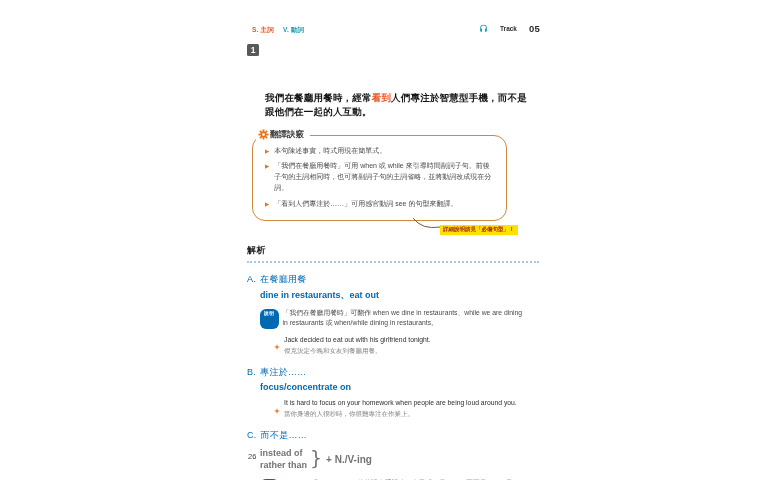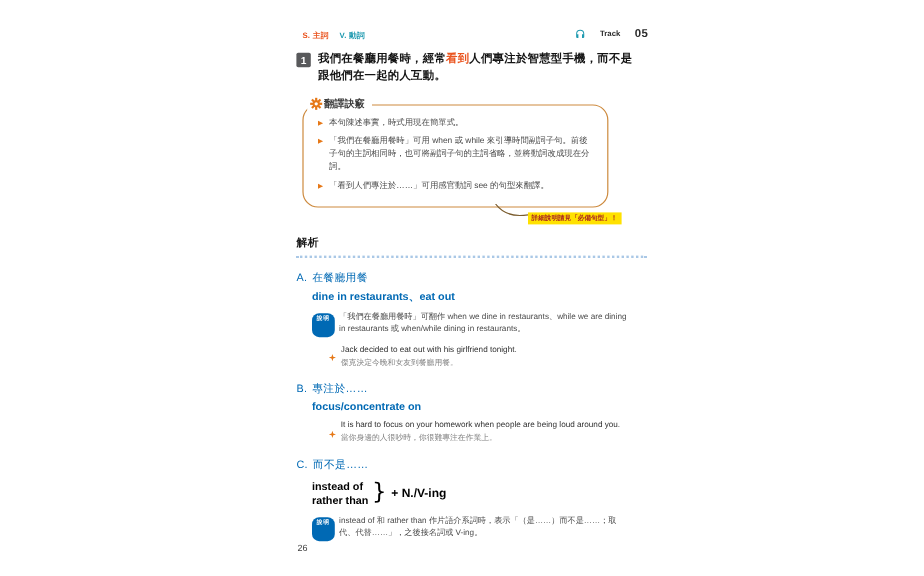--- a/index.html
+++ b/index.html
@@ -13,21 +13,21 @@
   .legend .s{color:#ea5520;}
   .legend .v{color:#1f9ab0;}
   .track{position:absolute;left:479px;top:23px;display:flex;align-items:center;gap:12px;color:#2b2b2b;}
   .track .t-label{font-size:6.5px;font-weight:bold;}
   .track .t-num{font-size:9.5px;font-weight:bold;letter-spacing:.2px;}
   
   .content{position:absolute;left:247px;top:43px;width:292px;}
   .question{display:flex;gap:6px;}
   .qbadge{flex:0 0 auto;width:12px;height:12px;margin-top:1px;background:#58595b;color:#fff;
           font-size:8.5px;font-weight:bold;display:flex;align-items:center;justify-content:center;border-radius:1.5px;}
-  .q-zh{width:264px;font-size:9.5px;font-weight:bold;color:#141414;line-height:1.5;letter-spacing:.2px;}
+  .q-zh{width:264px;font-size:9.5px;font-weight:bold;color:#141414;line-height:1.5;letter-spacing:.2px;margin-top:48px;}
   .q-en{margin:5px 0 0 18px;width:256px;font-size:10px;font-weight:bold;color:#141414;line-height:1.42;}
   .hl-red{color:#ea5520;}
   .hl-teal{color:#1f9ab0;}
   
   .tipbox{position:relative;margin:15px 0 0 5px;width:255px;border:1.5px solid #cd8a3e;border-radius:13px;
           padding:10px 10px 5px 12px;box-sizing:border-box;}
   .tipbox-title{position:absolute;top:-7px;left:3px;background:#fff;padding:0 6px 0 2px;display:flex;align-items:center;gap:1px;
                 font-size:8.5px;font-weight:bold;color:#3c3c3c;}
   .tip-row{display:flex;gap:5px;margin-bottom:5px;}
   .tip-arrow{flex:0 0 auto;color:#e67817;font-size:5.5px;line-height:1.9;}
@@ -45,21 +45,21 @@
   .sec-en{margin:3px 0 0 13px;font-size:9px;font-weight:bold;color:#0069b4;}
   .expl{display:flex;gap:4px;margin:6px 0 0 13px;}
   .pill{flex:0 0 auto;background:#0069b4;color:#fff;font-size:4.8px;font-weight:bold;
         border-radius:6px;padding:1.5px 4px;margin-top:1px;letter-spacing:.5px;}
   .expl-text{font-size:6.8px;color:#4a4a4a;line-height:1.55;width:244px;}
   .example{display:flex;gap:4px;margin:6px 0 0 27px;}
   .ex-star{flex:0 0 auto;margin-top:1.5px;}
   .ex-en{font-size:6.8px;color:#2e2e2e;line-height:1.5;}
   .ex-zh{font-size:6.5px;color:#828282;line-height:1.7;}
   
-  .formula{display:flex;align-items:center;gap:3px;margin:5px 0 0 13px;color:#000000;}
+  .formula{display:flex;align-items:center;gap:3px;margin:5px 0 0 13px;color:#737373;}
   .f-stack{display:flex;flex-direction:column;font-size:9px;font-weight:bold;line-height:1.35;}
   .f-brace{font-size:19px;font-weight:normal;margin-top:-2px;font-family:"DejaVu Sans",sans-serif;}
   .f-suffix{font-size:10px;font-weight:bold;margin-left:1px;}
   
   .page-num{position:absolute;left:248px;top:452px;font-size:7.5px;font-weight:normal;color:#3f3f3f;}
 </style>
 </head>
 <body>
 
 <div class="legend">

